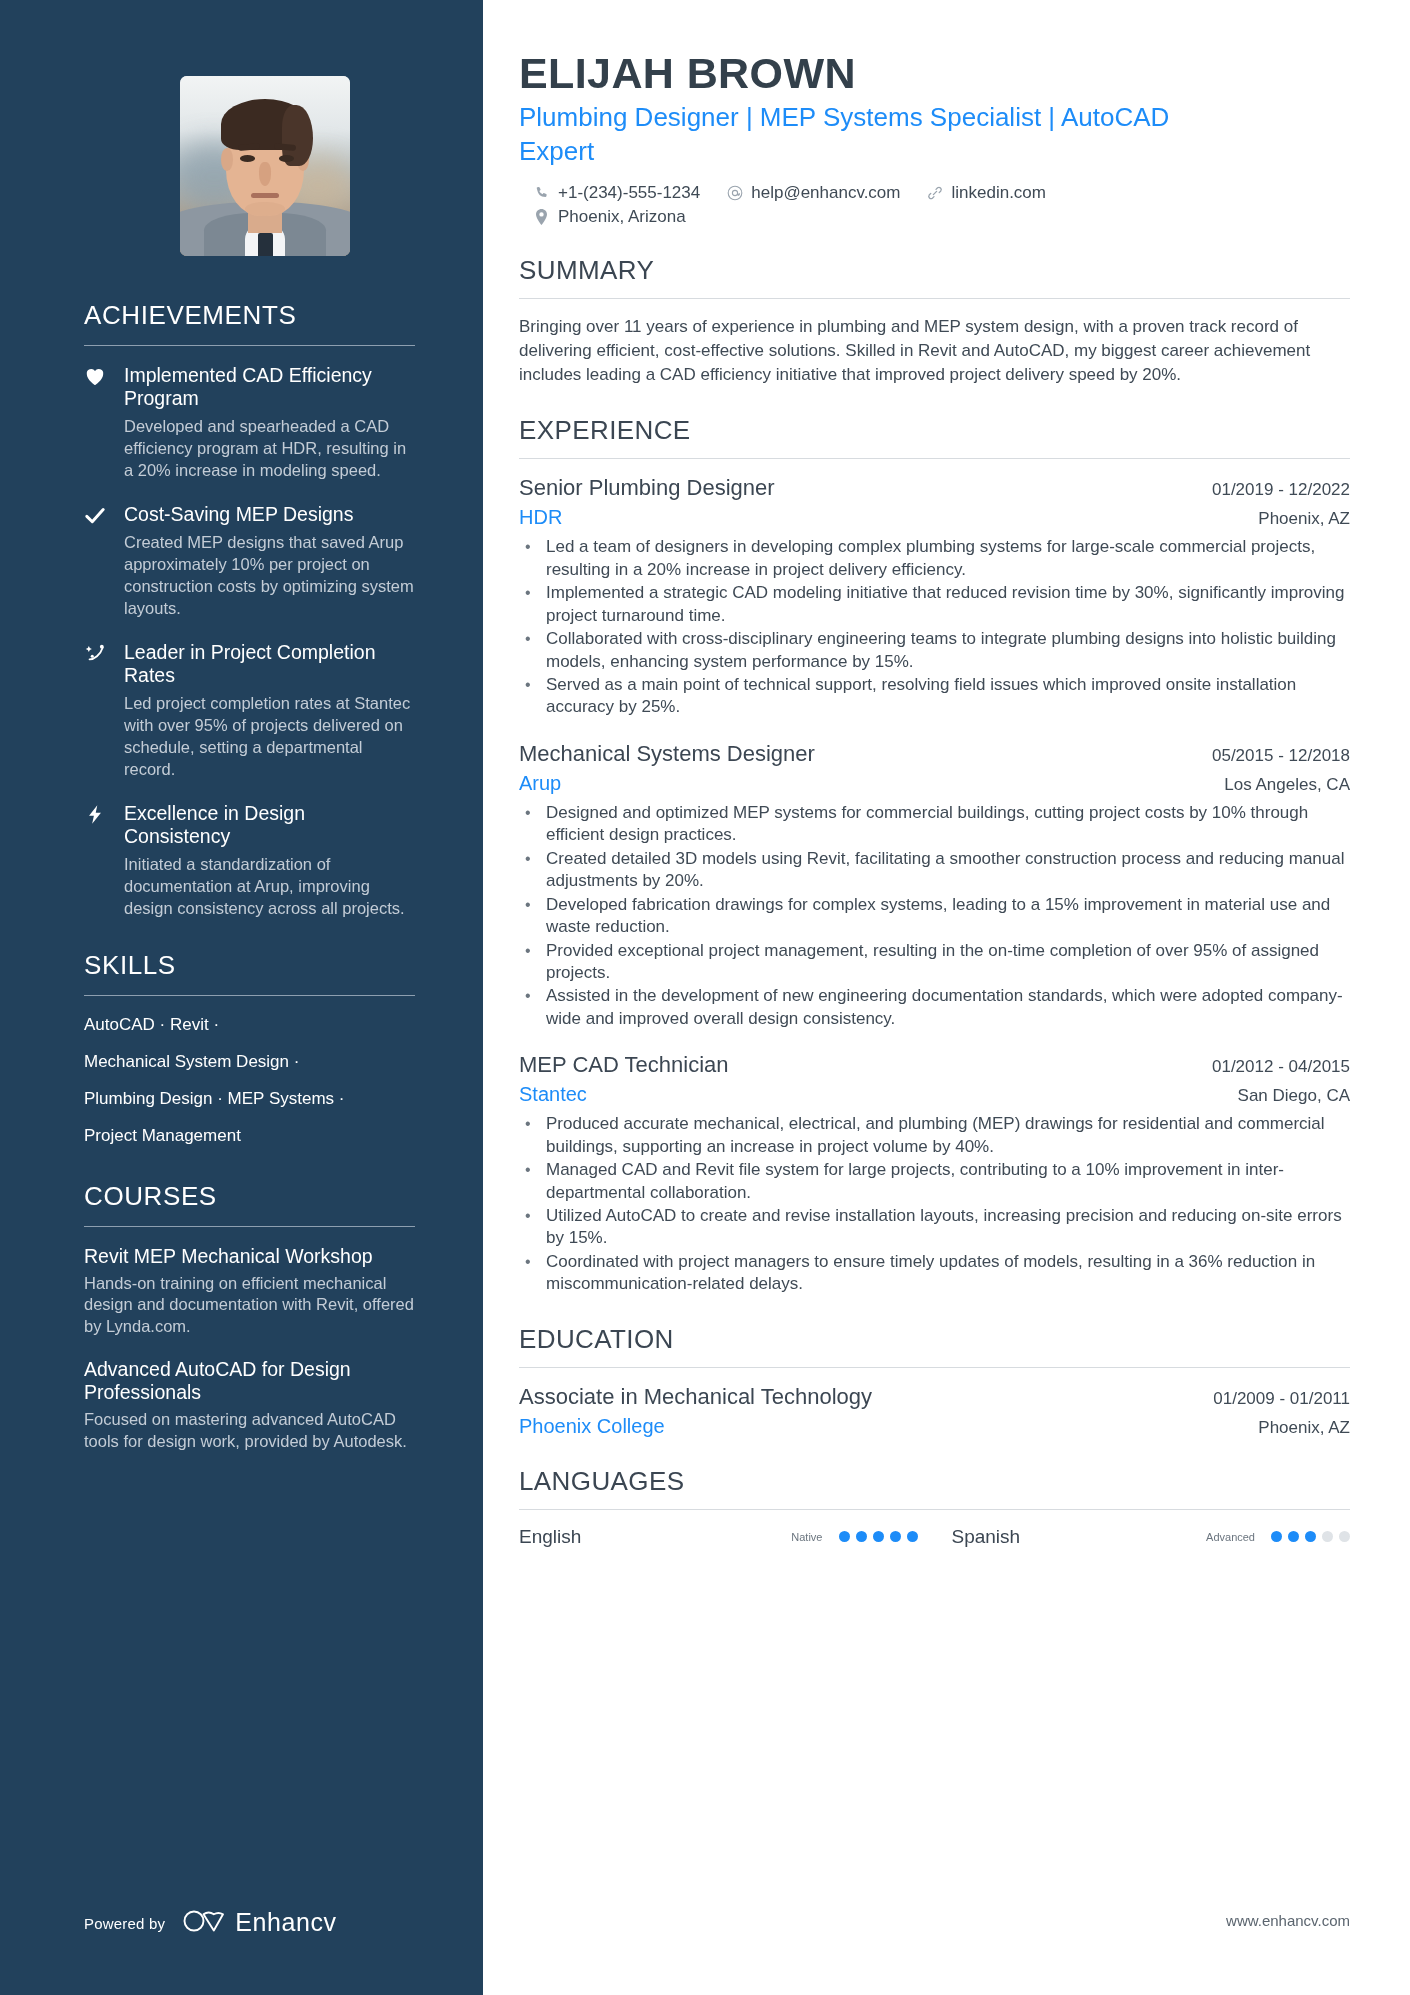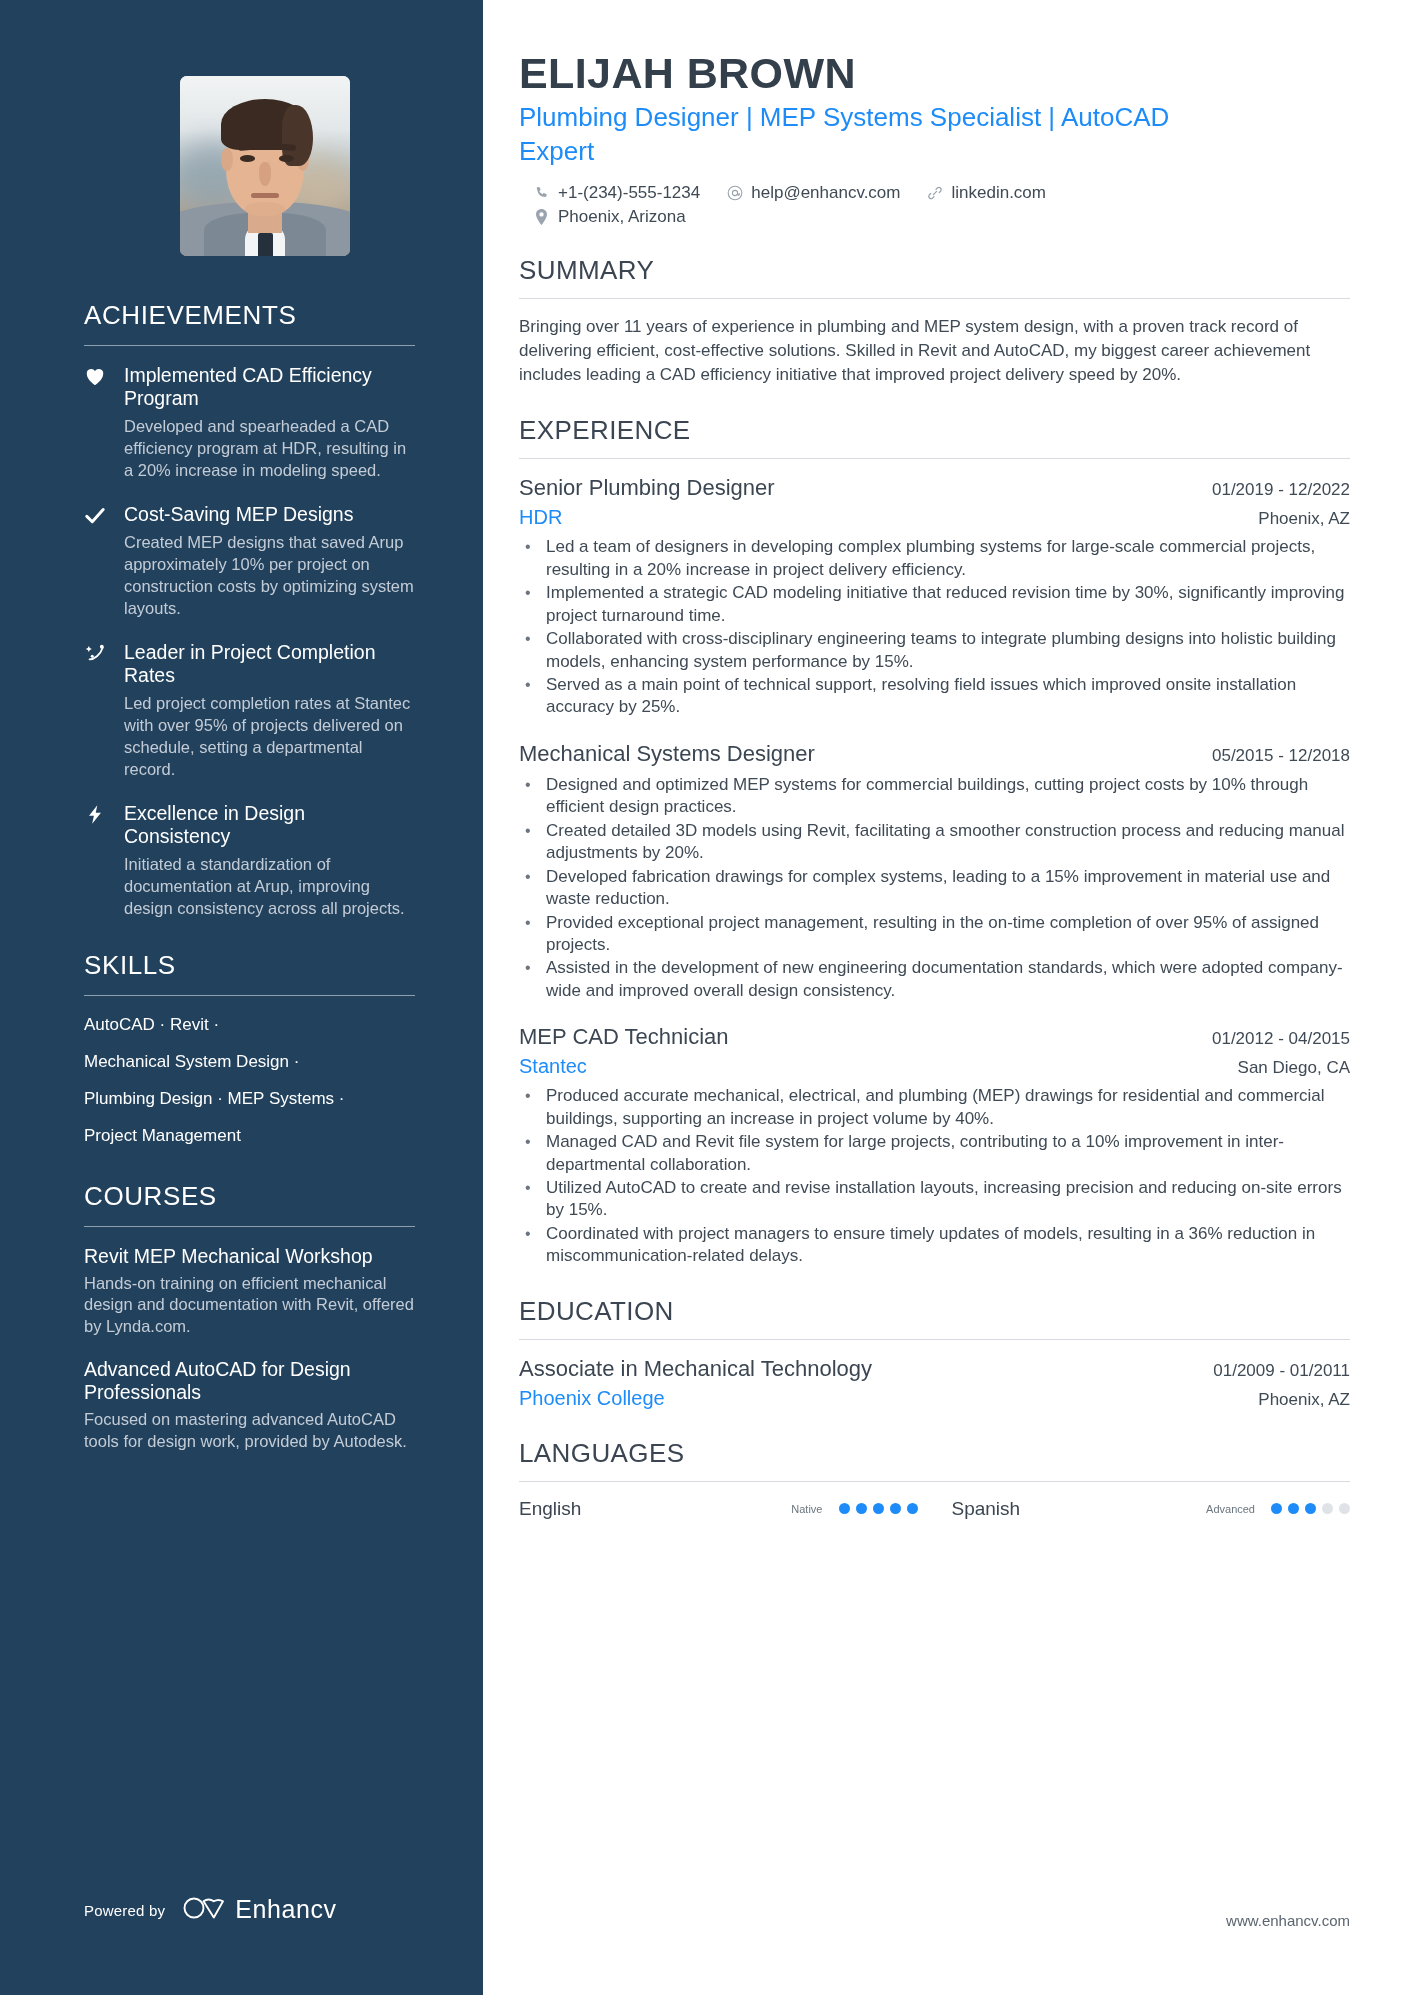--- a/index.html
+++ b/index.html
@@ -62,21 +62,21 @@
   .ach-title { font-size: 19.5px; line-height: 1.18; color:#ffffff; font-weight:400; }
   .ach-desc { font-size: 16.5px; line-height: 1.32; color:#c3ccd6; margin-top: 6px; }
 
   .skill-line { font-size: 17px; color:#ffffff; line-height: 1.25; margin-bottom: 16px; }
 
   .course-item { margin-bottom: 20px; }
   .course-title { font-size: 19.5px; line-height:1.18; color:#ffffff; }
   .course-desc { font-size: 16.5px; line-height:1.32; color:#c3ccd6; margin-top: 5px; }
 
   .side-footer {
-    position:absolute; left: 84px; bottom: 70px;
+    position:absolute; left: 84px; bottom: 57px;
     display:flex; align-items:center; gap: 17px;
   }
   .pw-text { font-size: 15px; color:#ffffff; letter-spacing:.2px; }
   .brand { display:flex; align-items:flex-start; gap: 9px; }
   .brand-name { font-size: 25px; color:#ffffff; letter-spacing: .6px; font-weight:400; }
 
   
   .main { flex:1; padding: 50px 60px 0 36px; position: relative; }
   .name {
     font-size: 43px; font-weight: 700; color:#33404b; letter-spacing: .4px;
@@ -335,20 +335,24 @@
               <span class="btxt">Served as a main point of technical support, resolving field issues which improved onsite installation accuracy by 25%.</span>
             </div>
         </div>
       </div>
 
       <div class="entry">
         <div class="entry-top">
           <div class="entry-title">Mechanical Systems Designer</div>
           <div class="entry-date">05/2015 - 12/2018</div>
         </div>
+        <div class="entry-sub">
+          <div class="entry-org">Arup</div>
+          <div class="entry-loc">Los Angeles, CA</div>
+        </div>
         <div class="bullets">
           <div class="bullet">
               <span class="dot">•</span>
               <span class="btxt">Designed and optimized MEP systems for commercial buildings, cutting project costs by 10% through efficient design practices.</span>
             </div>
           <div class="bullet">
               <span class="dot">•</span>
               <span class="btxt">Created detailed 3D models using Revit, facilitating a smoother construction process and reducing manual adjustments by 20%.</span>
             </div>
           <div class="bullet">

